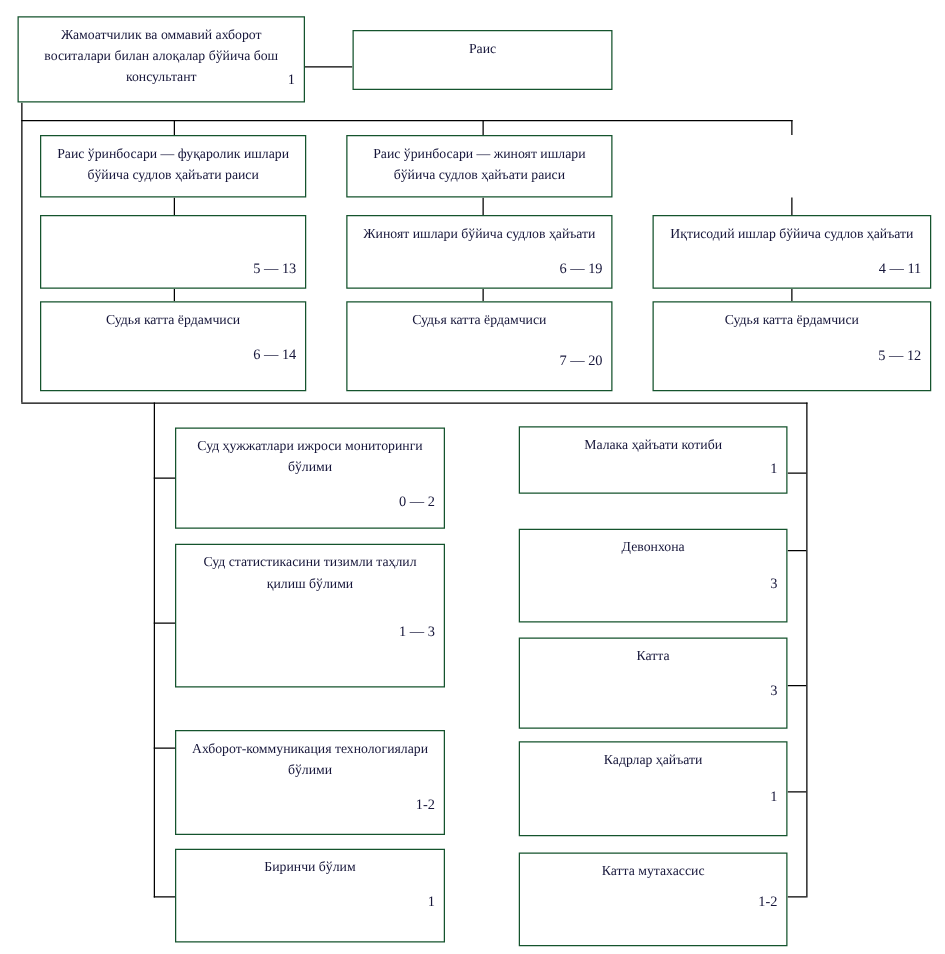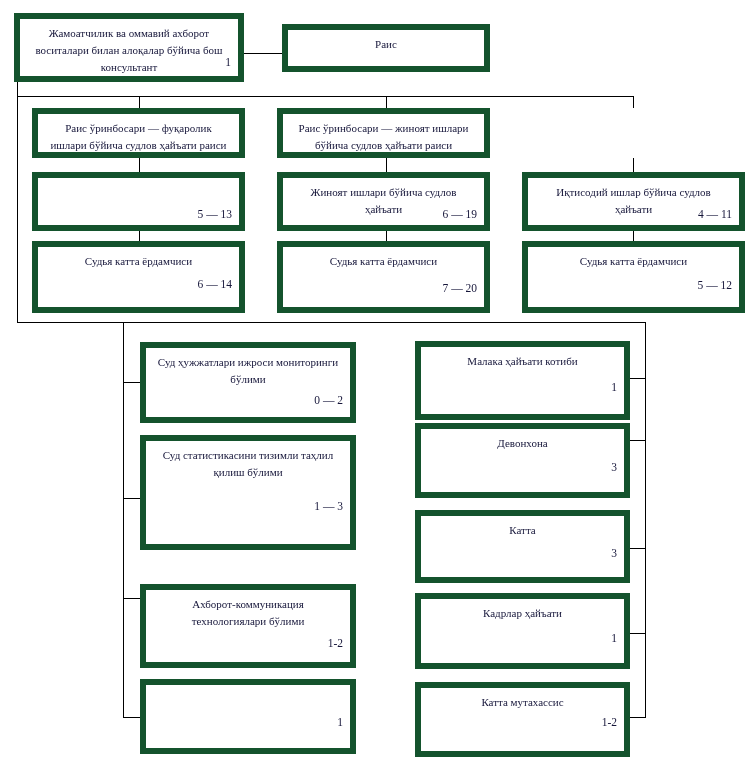--- a/index.html
+++ b/index.html
@@ -7,21 +7,21 @@
     position: relative;
     width: 756px;
     height: 763px;
     background: #ffffff;
     font-family: "Liberation Serif", "DejaVu Serif", serif;
     color: #16163a;
     overflow: hidden;
   }
   .node {
     position: absolute;
-    border: 6px solid #14532d;
+    border: 1px solid #14532d;
     background: #ffffff;
     box-sizing: border-box;
     font-size: 11px;
     line-height: 1.55;
   }
   .node .label {
     display: block;
     text-align: center;
     padding: 6px 10px 0 10px;
   }
@@ -106,23 +106,24 @@
     </div>
     <div class="node" style="left: 140px; top: 435px; width: 216px; height: 115px;">
       <span class="label">Суд статистикасини тизимли таҳлил қилиш бўлими</span>
       <span class="count" style="top: 55%;">1 — 3</span>
     </div>
     <div class="node" style="left: 140px; top: 584px; width: 216px; height: 84px;">
       <span class="label">Ахборот-коммуникация технологиялари бўлими</span>
       <span class="count" style="top: 62%;">1-2</span>
     </div>
     <div class="node" style="left: 140px; top: 679px; width: 216px; height: 75px;">
+      <span class="label">Биринчи бўлим</span>
       <span class="count" style="top: 46%;">1</span>
     </div>
-    <div class="node" style="left: 415px; top: 341px; width: 215px; height: 79px;">
+    <div class="node" style="left: 415px; top: 341px; width: 215px; height: 54px;">
       <span class="label">Малака ҳайъати котиби</span>
       <span class="count" style="top: 48%;">1</span>
     </div>
     <div class="node" style="left: 415px; top: 423px; width: 215px; height: 75px;">
       <span class="label">Девонхона</span>
       <span class="count" style="top: 48%;">3</span>
     </div>
     <div class="node" style="left: 415px; top: 510px; width: 215px; height: 73px;">
       <span class="label">Катта</span>
       <span class="count" style="top: 48%;">3</span>

